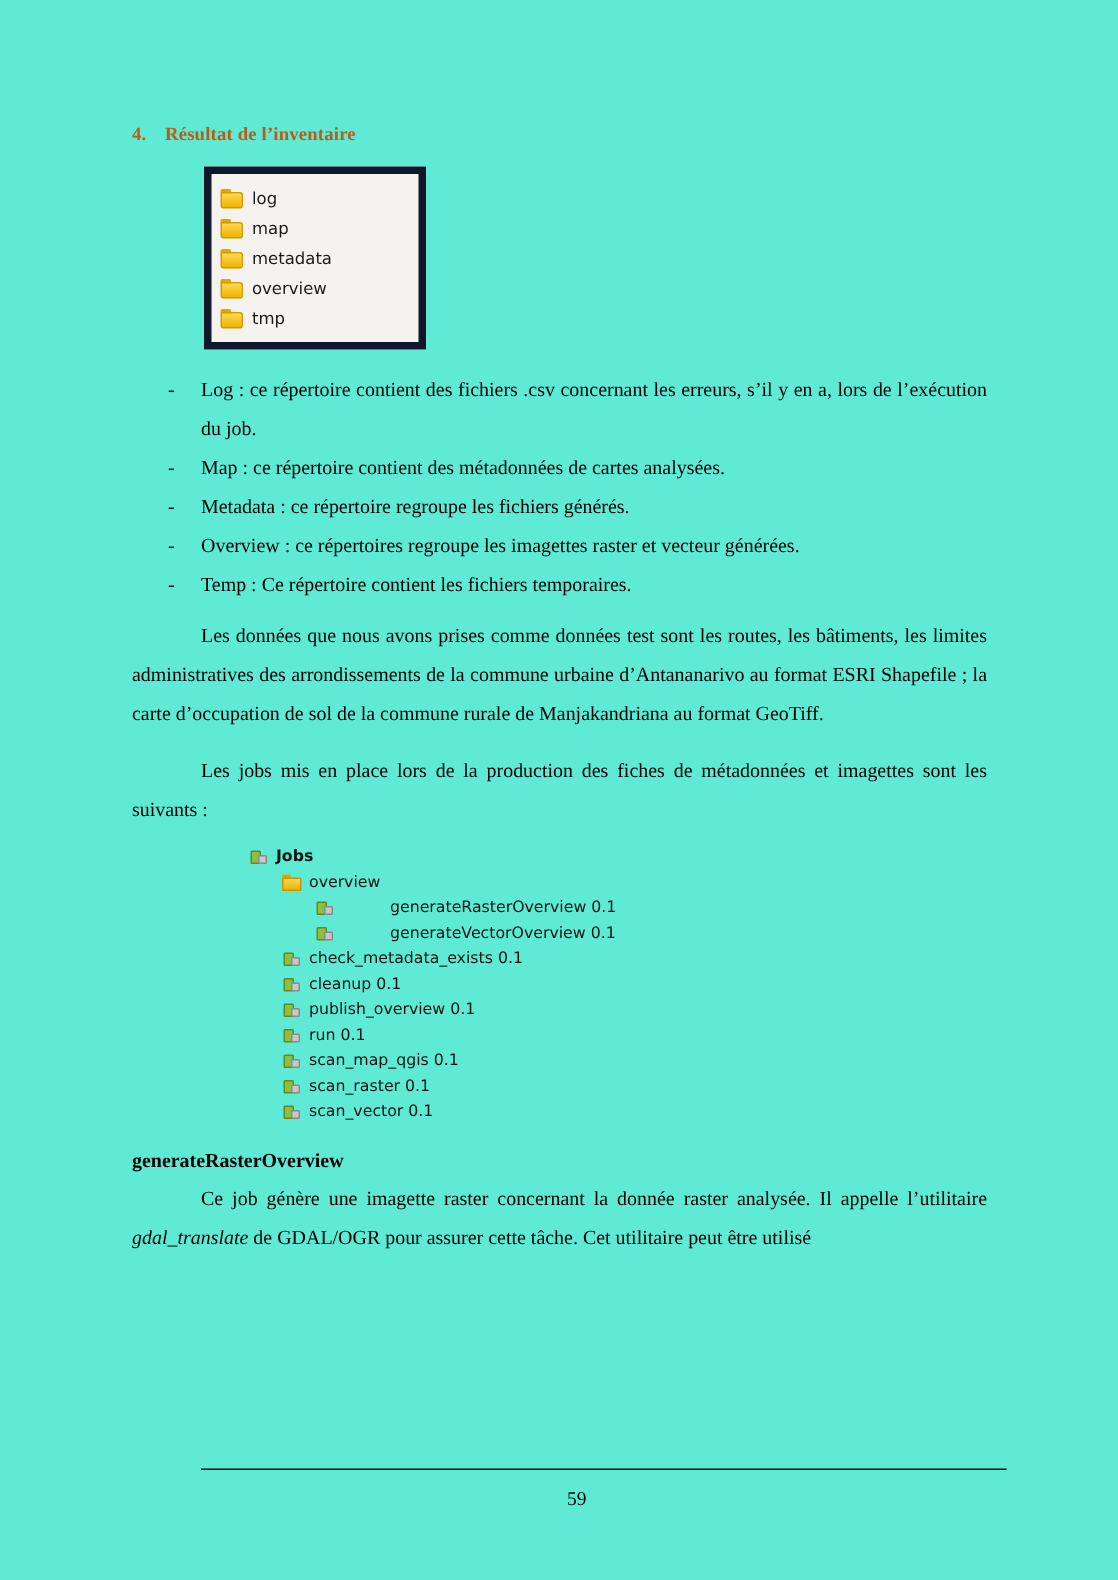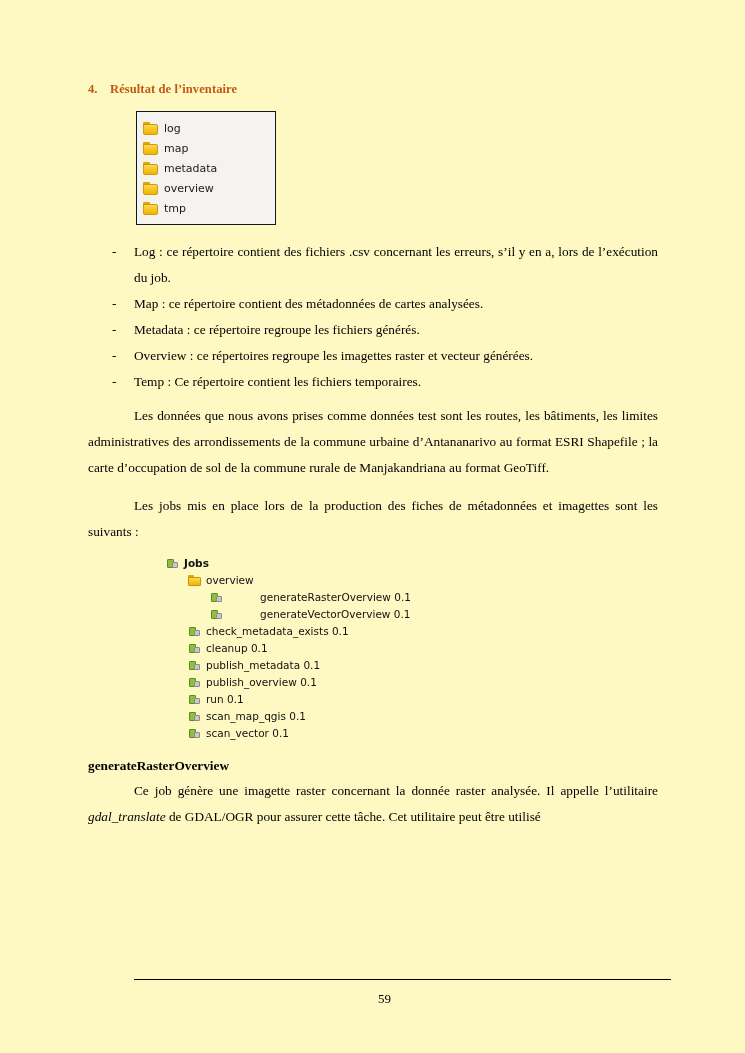--- a/index.html
+++ b/index.html
@@ -12,21 +12,21 @@
     height: 1053px;
     position: relative;
     font-family: "Liberation Serif", serif;
     color: #000000;
   }
   .page {
     position: absolute;
     left: 0; top: 0;
     width: 745px;
     height: 1053px;
-    background: #fef9c3;
+    background: #5eead4;
     overflow: hidden;
   }
   .content {
     position: absolute;
     left: 88px;
     top: 82px;
     width: 570px;
   }
   h2.section-heading {
     font-family: "Liberation Serif", serif;
@@ -52,21 +52,21 @@
   p.indent {
     text-indent: 46px;
   }
   .spacer-8 { height: 8px; }
 
   
   .folder-box {
     margin: 14px 0 14px 48px;
     width: 128px;
     background: #f4f3ef;
-    border: 1px solid #0f172a;
+    border: 5px solid #0f172a;
     padding: 6px 4px 6px 6px;
     box-sizing: content-box;
   }
   .folder-row {
     display: flex;
     align-items: center;
     height: 20px;
     font-family: "DejaVu Sans", sans-serif;
     font-size: 11px;
     color: #1a1a1a;
@@ -321,42 +321,42 @@
             <span class="g1"></span>
             <span class="g2"></span>
           </span>
         <span class="lbl">cleanup 0.1</span>
       </div>
       <div class="jobs-row in1">
         <span class="ic job">
             <span class="g1"></span>
             <span class="g2"></span>
           </span>
-        <span class="lbl">publish_metadata 0.1</span>
-      </div>
-      <div class="jobs-row in1">
-        <span class="ic job">
-            <span class="g1"></span>
-            <span class="g2"></span>
-          </span>
         <span class="lbl">publish_overview 0.1</span>
       </div>
       <div class="jobs-row in1">
         <span class="ic job">
             <span class="g1"></span>
             <span class="g2"></span>
           </span>
         <span class="lbl">run 0.1</span>
       </div>
       <div class="jobs-row in1">
         <span class="ic job">
             <span class="g1"></span>
             <span class="g2"></span>
           </span>
         <span class="lbl">scan_map_qgis 0.1</span>
+      </div>
+      <div class="jobs-row in1">
+        <span class="ic job">
+            <span class="g1"></span>
+            <span class="g2"></span>
+          </span>
+        <span class="lbl">scan_raster 0.1</span>
       </div>
       <div class="jobs-row in1">
         <span class="ic job">
             <span class="g1"></span>
             <span class="g2"></span>
           </span>
         <span class="lbl">scan_vector 0.1</span>
       </div>
     </div>
 

